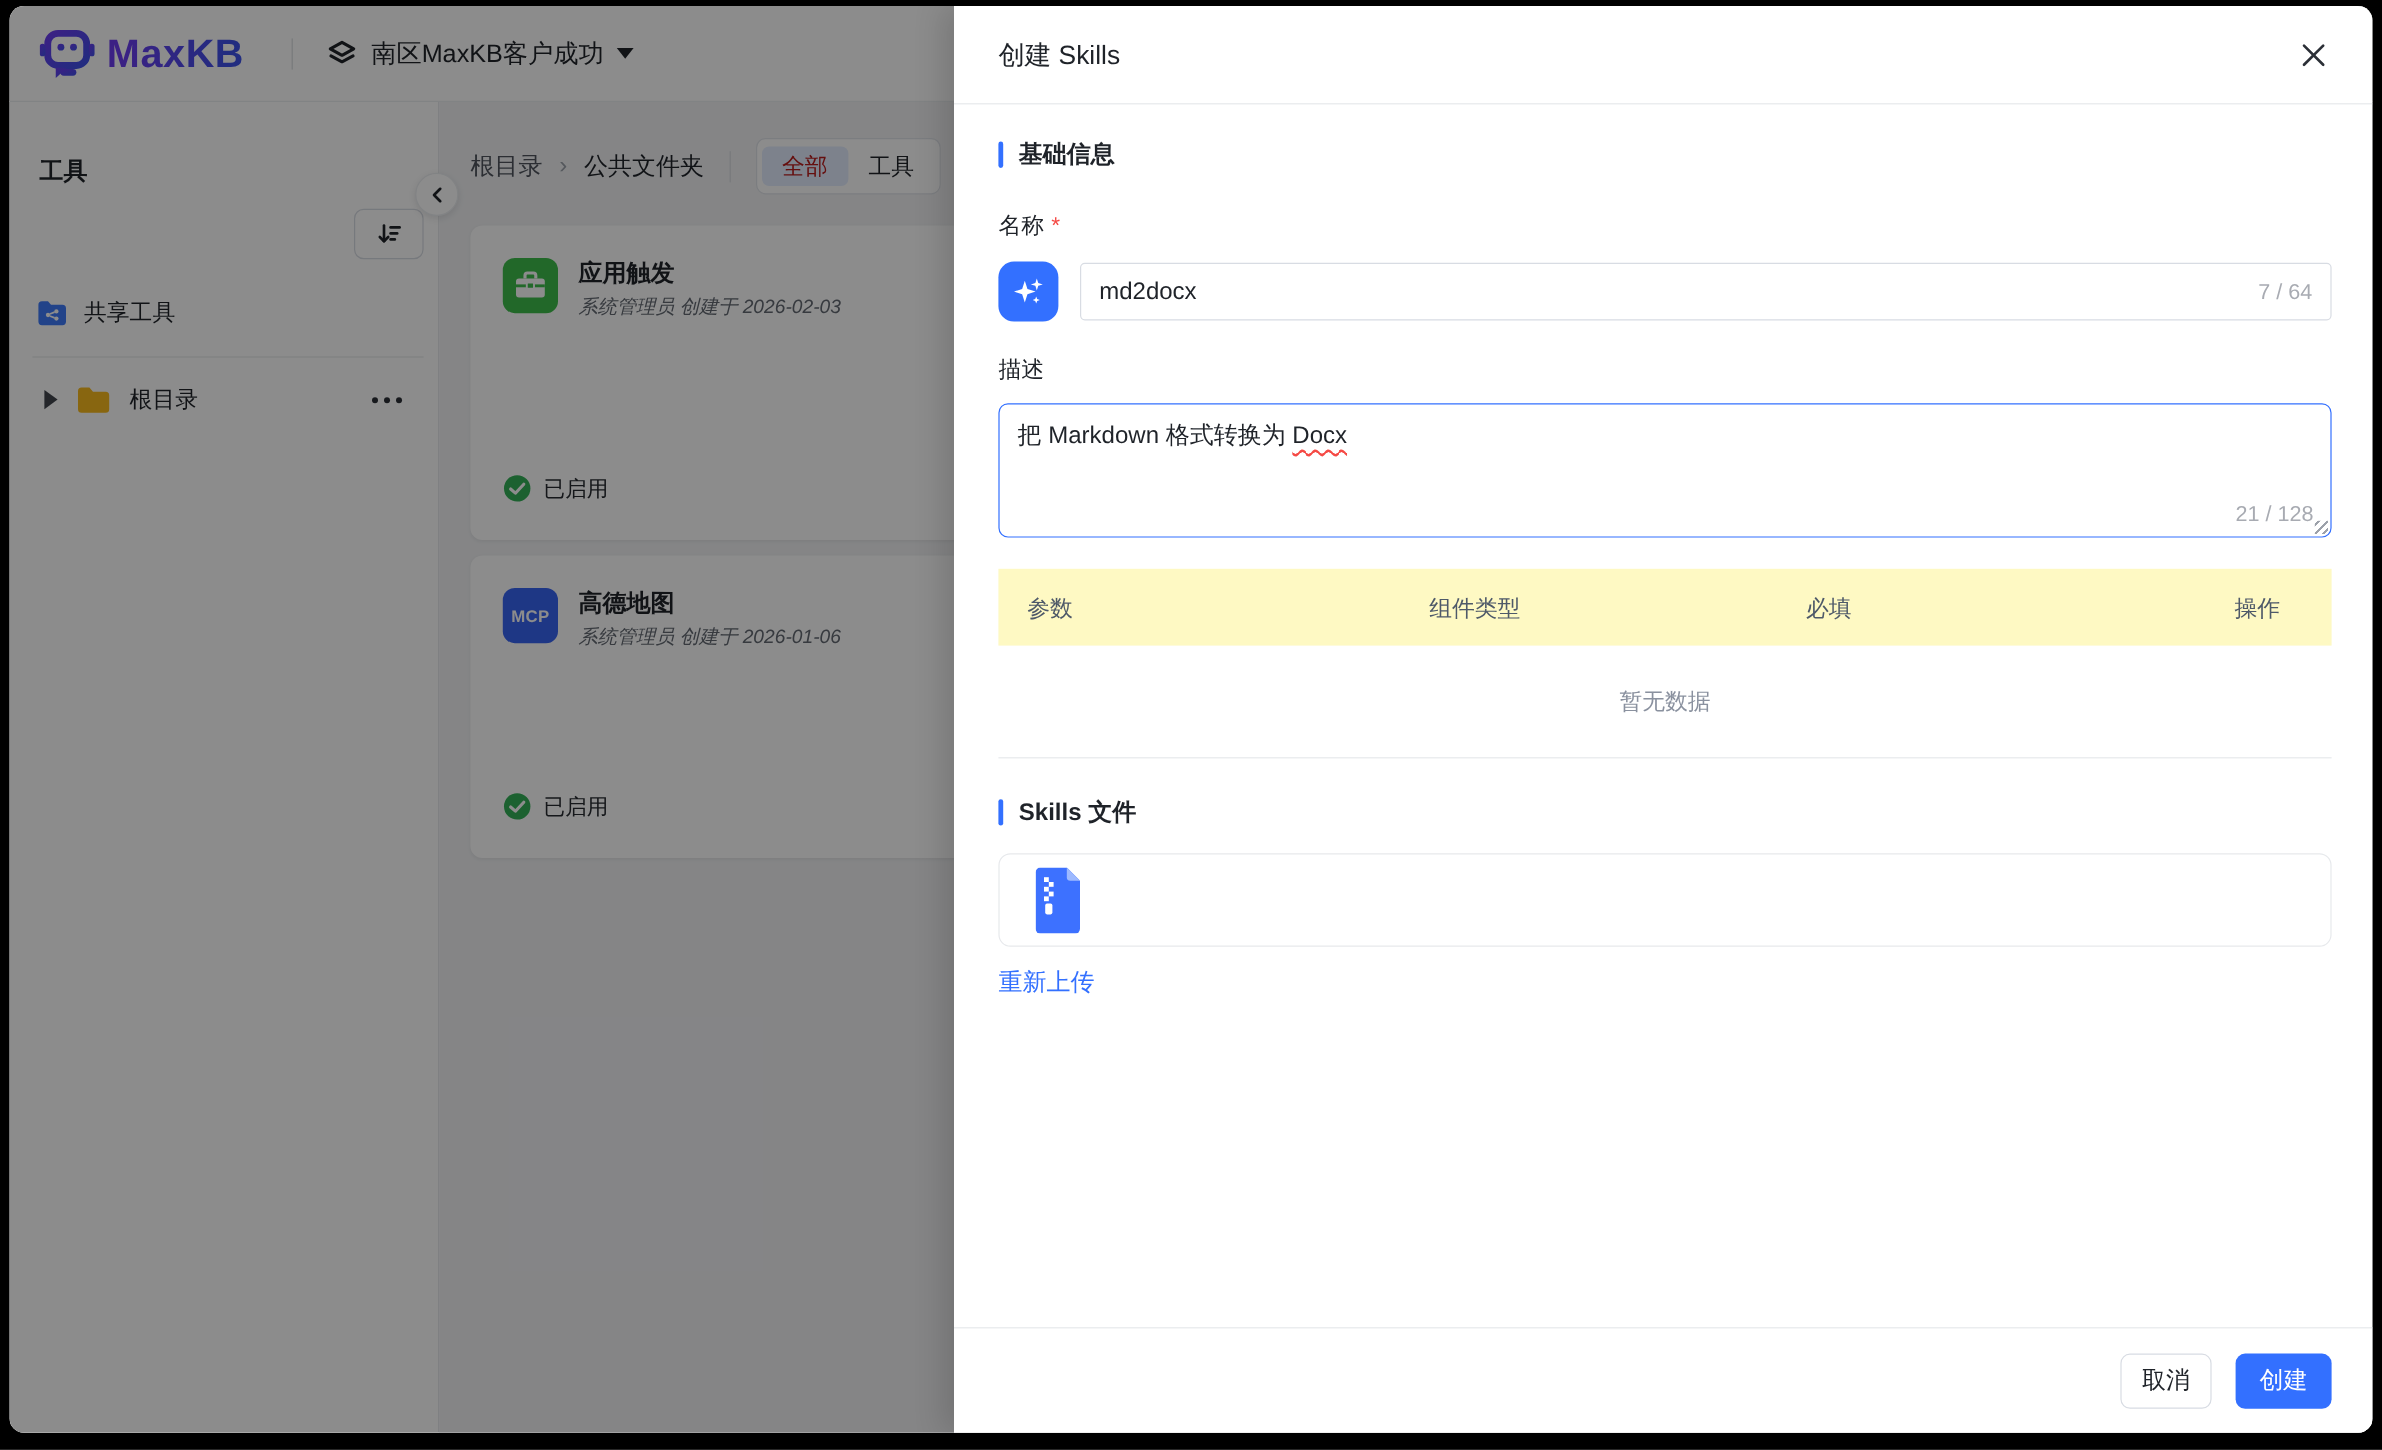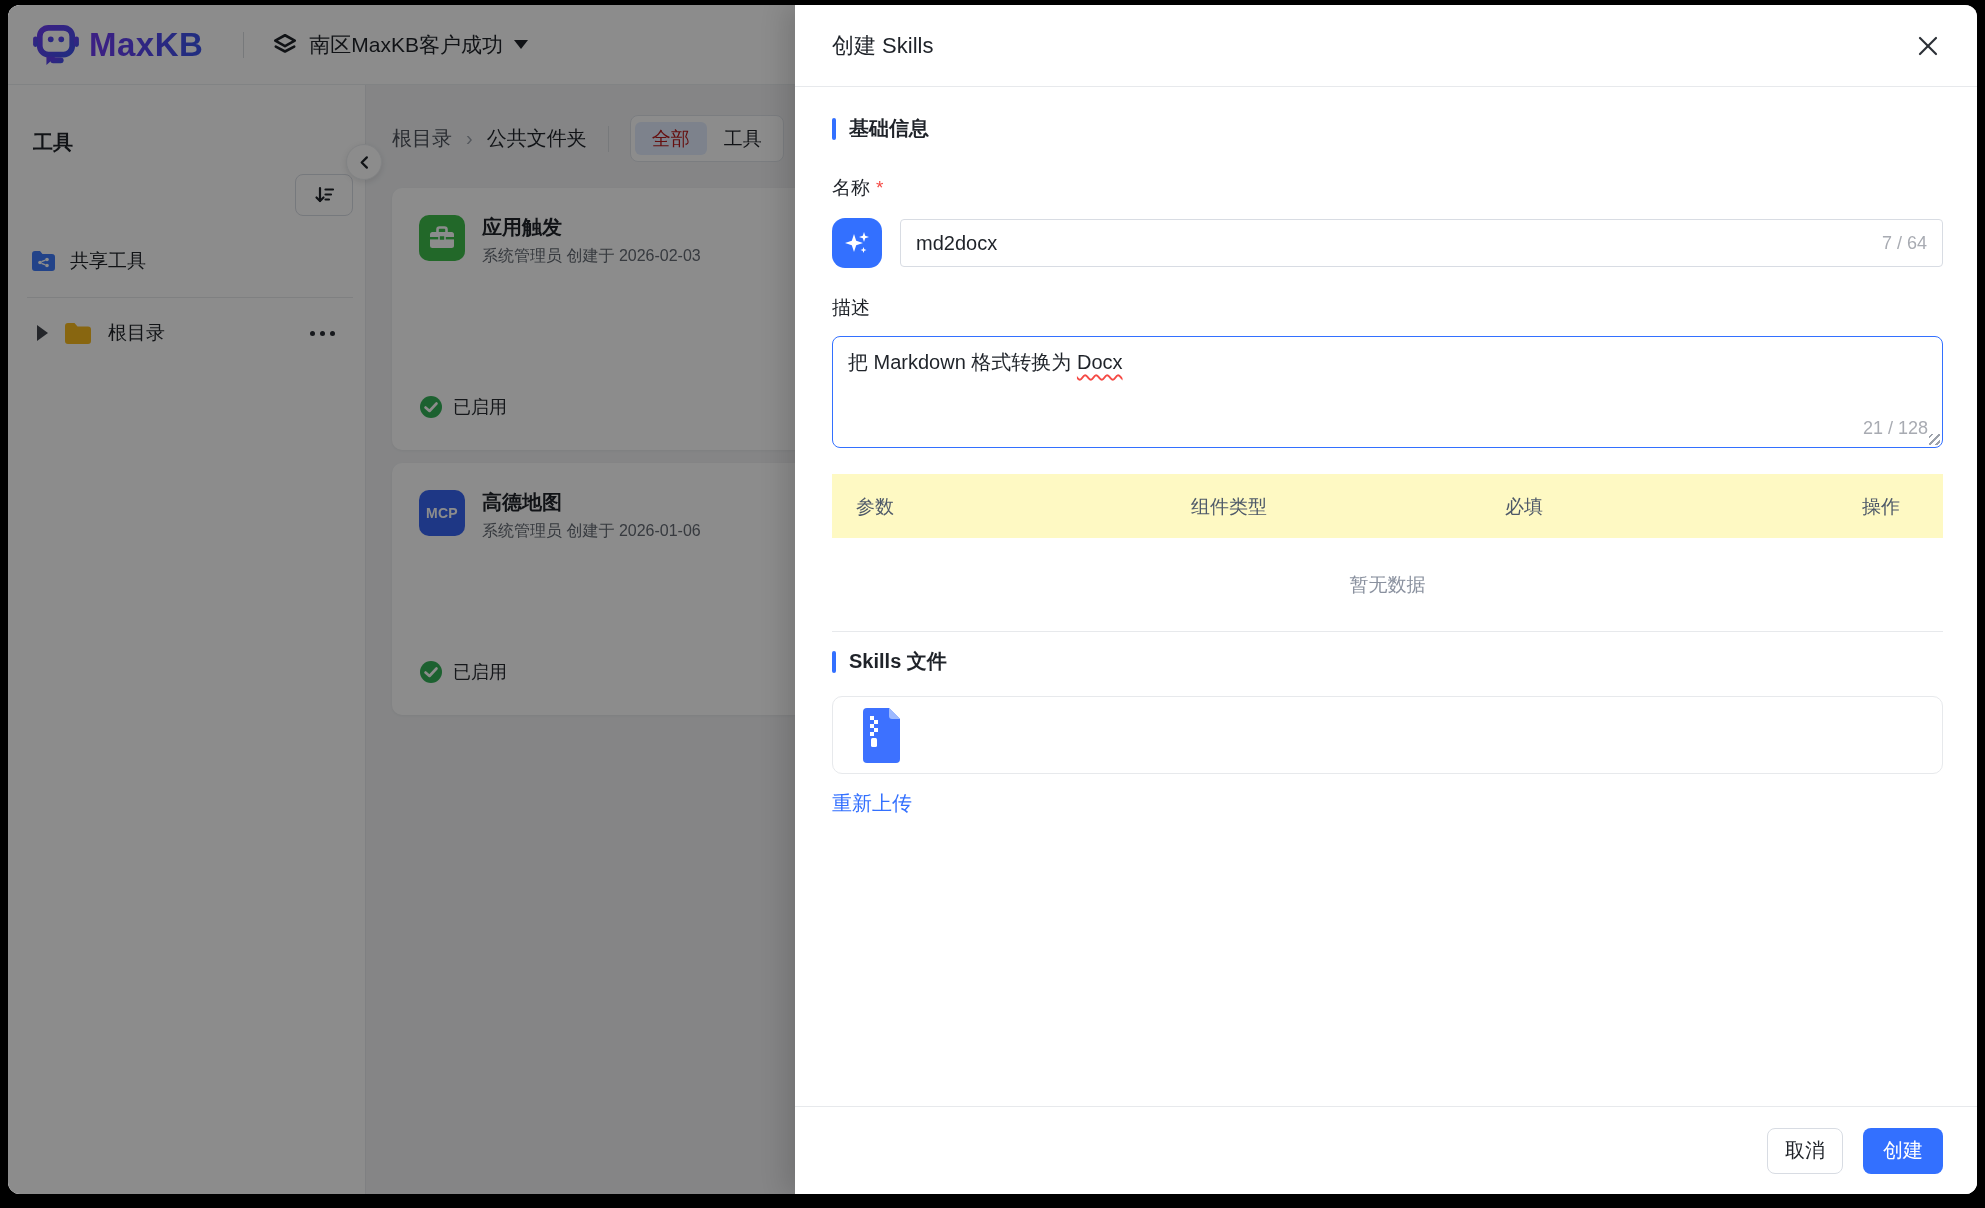--- a/index.html
+++ b/index.html
@@ -58,21 +58,21 @@
   .seg{display:flex;align-items:center;height:47px;border:1px solid #e0e3e9;background:#fff;
     border-radius:8px;padding:0 4px;}
   .seg .tab{height:33px;display:flex;align-items:center;padding:0 17px;font-size:19px;
     border-radius:6px;color:#1f2329;}
   .seg .tab.active{background:#e3edff;color:#b91c1c;}
   .card{position:absolute;left:26px;width:600px;background:#fff;border-radius:10px;
     box-shadow:0 1px 3px rgba(31,35,41,.06);}
   .card .c-icon{position:absolute;left:27px;top:27px;width:46px;height:46px;border-radius:10px;
     display:flex;align-items:center;justify-content:center;}
   .card .c-title{position:absolute;left:90px;top:26px;font-size:20px;font-weight:600;color:#1f2329;}
-  .card .c-meta{position:absolute;left:90px;top:58px;font-size:16px;color:#646a73;}
+  .card .c-meta{position:absolute;left:90px;top:58px;font-size:16px;color:#646a73;font-style:italic;}
   .card .c-status{position:absolute;left:27px;bottom:31px;display:flex;align-items:center;}
   .card .c-status .s-lbl{margin-left:10px;font-size:18px;color:#272b30;}
   .mcp-txt{font-size:14px;font-weight:700;color:#fff;letter-spacing:.3px;}
 
   
   .overlay{position:absolute;inset:0;background:rgba(0,0,0,.45);z-index:10;}
   .drawer{position:absolute;top:0;right:0;bottom:0;width:1182px;background:#fff;z-index:20;
     box-shadow:-10px 0 24px rgba(0,0,0,.14);}
   .d-header{height:82px;border-bottom:1px solid #e7e9ec;display:flex;align-items:center;
     padding:0 36px 0 37px;}
@@ -103,21 +103,21 @@
   .desc-box .resize{position:absolute;right:2px;bottom:2px;width:11px;height:11px;
     background:repeating-linear-gradient(135deg,transparent 0 2px,#9ca1aa 2px 3.5px,transparent 3.5px 5px);}
   .params-row{margin-top:23px;}
   .ptable{margin-top:26px;}
   .ptable-head{position:relative;height:64px;background:#fef9c3;}
   .ptable-head span{position:absolute;top:20px;font-size:19px;color:#4e5969;font-weight:500;}
   .ptable-head .h0{left:24px;}.ptable-head .h1{left:359px;}
   .ptable-head .h2{left:673px;}.ptable-head .h3{left:1030px;}
   .ptable-empty{height:94px;border-bottom:1px solid #e7e9ec;display:flex;align-items:center;
     justify-content:center;font-size:19px;color:#8a919f;}
-  .file-sec{margin-top:16px;}
+  .file-sec{margin-top:31px;}
   .file-card{margin-top:21px;height:78px;border:1px solid #e7e9ec;border-radius:10px;
     display:flex;align-items:center;padding-left:30px;background:#fff;}
   .file-meta{margin-left:25px;}
   .file-name{font-size:20px;color:#1f2329;}
   .file-size{margin-top:4px;font-size:16px;color:#8a919f;}
   .reupload{margin-top:16px;font-size:20px;color:#3370ff;cursor:pointer;display:inline-block;}
   .d-footer{position:absolute;left:0;right:0;bottom:0;height:88px;border-top:1px solid #e7e9ec;
     display:flex;align-items:center;justify-content:flex-end;padding-right:34px;background:#fff;}
   .btn{height:46px;border-radius:8px;font-size:20px;display:flex;align-items:center;
     justify-content:center;cursor:pointer;}

